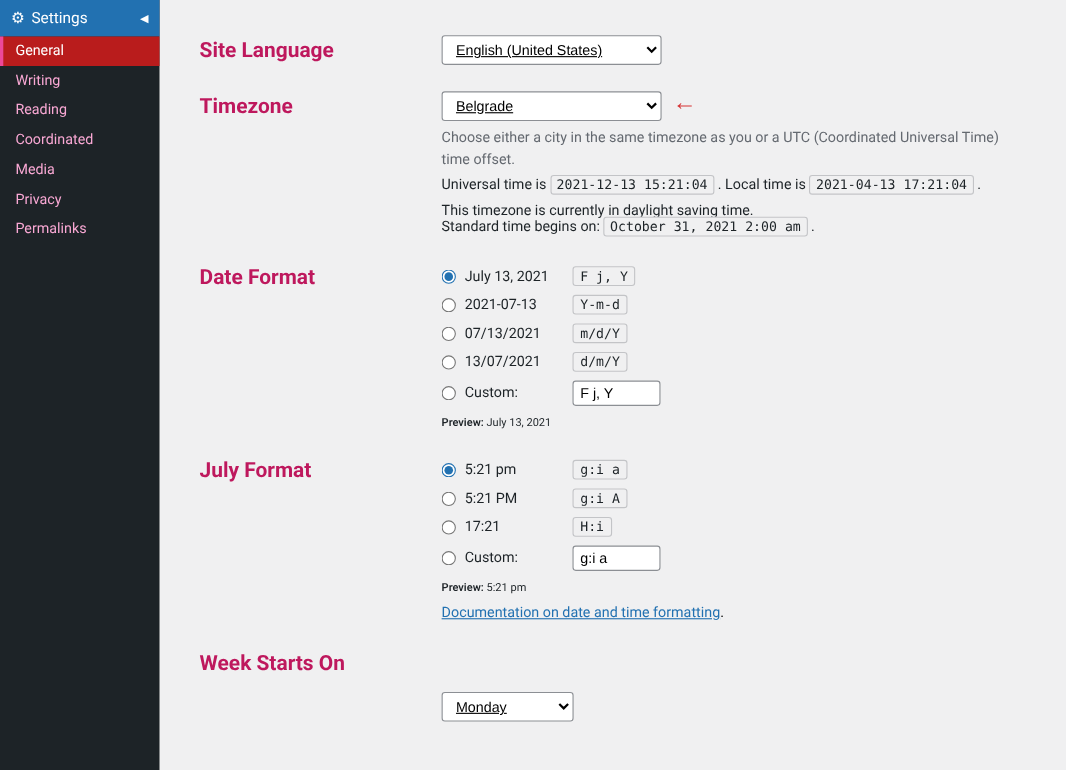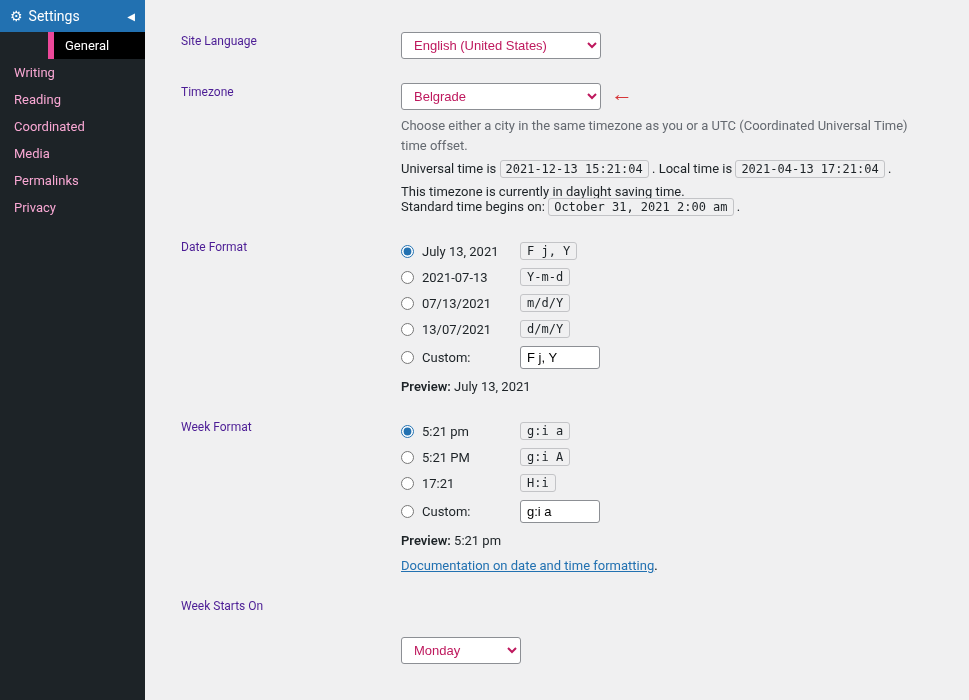--- a/index.html
+++ b/index.html
@@ -7,53 +7,53 @@
 
     
     .sidebar { width: 145px; background: #1d2327; color: #a7aaad; display: flex; flex-direction: column; flex-shrink: 0; }
     .sidebar-settings-item { background: #2271b1; color: #fff; display: flex; align-items: center; padding: 8px 10px; cursor: pointer; position: relative; }
     .sidebar-settings-item .settings-icon { margin-right: 6px; font-size: 14px; }
     .sidebar-settings-item .settings-label { font-weight: 400; font-size: 14px; }
     .sidebar-settings-item .collapse-arrow { margin-left: auto; font-size: 10px; }
 
     .sidebar-submenu { display: flex; flex-direction: column; }
     .sidebar-submenu-item { padding: 6px 10px 6px 14px; color: #f9a8d4; cursor: pointer; font-size: 13px; }
-    .sidebar-submenu-item.active { background: #000000; color: #fff; border-left: 6px solid #ec4899; padding-left: 11px; margin-left: 48px; }
+    .sidebar-submenu-item.active { background: #b91c1c; color: #fff; border-left: 3px solid #ec4899; padding-left: 11px; }
 
     
     .main { flex: 1; background: #f0f0f1; overflow-y: auto; padding: 20px 30px; }
 
     
     .settings-table { width: 100%; border-collapse: collapse; }
     .settings-table tr { border-bottom: none; }
     .settings-table td { vertical-align: top; padding: 12px 6px; }
-    .settings-table td.label-cell { width: 220px; font-weight: 400; color: #4c1d95; padding-top: 14px; font-size: 12px; }
-
-    
-    select { padding: 4px 8px; border: 1px solid #8c8f94; border-radius: 3px; background: #fff; font-size: 13px; color: #be185d; cursor: pointer; }
+    .settings-table td.label-cell { width: 220px; font-weight: 700; color: #be185d; padding-top: 14px; font-size: 19px; }
+
+    
+    select { padding: 4px 8px; border: 1px solid #8c8f94; border-radius: 3px; background: #fff; font-size: 13px; color: #000000; cursor: pointer; text-decoration: underline; }
     .select-lang { min-width: 200px; }
     .select-timezone { min-width: 200px; }
     .select-week { min-width: 120px; margin-top: 40px; }
 
     .timezone-row { display: flex; align-items: flex-start; gap: 10px; }
 
     .info-text { color: #646970; font-size: 13px; margin-top: 6px; line-height: 1.5; }
     code, .code-badge { background: #f0f0f1; border: 1px solid #c3c4c7; border-radius: 3px; padding: 1px 5px; font-family: monospace; font-size: 12px; color: #1d2327; }
 
     .daylight-text { color: #1d2327; font-size: 13px; margin-top: 8px; }
 
     
     .radio-group { display: flex; flex-direction: column; gap: 8px; margin-top: 4px; }
     .radio-option { display: flex; align-items: center; gap: 8px; }
     .radio-option input[type="radio"] { margin: 0; cursor: pointer; accent-color: #2271b1; }
     .radio-label { color: #1d2327; font-size: 13px; min-width: 90px; }
     .format-badge { background: #f0f0f1; border: 1px solid #c3c4c7; border-radius: 3px; padding: 1px 6px; font-family: monospace; font-size: 12px; color: #1d2327; }
     .custom-input { border: 1px solid #8c8f94; border-radius: 3px; padding: 3px 6px; font-size: 13px; width: 80px; }
 
-    .preview-text { margin-top: 10px; font-size: 13px; color: #1d2327; }
+    .preview-text { margin-top: 10px; font-size: 10px; color: #1d2327; }
     .preview-text strong { font-weight: 600; }
 
     .doc-link { color: #2271b1; text-decoration: underline; cursor: pointer; font-size: 13px; }
 
     
     .save-btn { background: #2271b1; color: #fff; border: none; border-radius: 3px; padding: 8px 18px; font-size: 14px; font-weight: 600; cursor: pointer; margin-top: 20px; }
 
     .save-row { display: flex; align-items: center; gap: 12px; padding: 20px 0; }
 
     .utc-local-line { margin-top: 6px; font-size: 13px; color: #1d2327; }
@@ -68,22 +68,22 @@
     <span class="settings-icon">⚙</span>
     <span class="settings-label">Settings</span>
     <span class="collapse-arrow">◀</span>
   </div>
   <div class="sidebar-submenu">
     <div class="sidebar-submenu-item active">General</div>
     <div class="sidebar-submenu-item">Writing</div>
     <div class="sidebar-submenu-item">Reading</div>
     <div class="sidebar-submenu-item">Coordinated</div>
     <div class="sidebar-submenu-item">Media</div>
+    <div class="sidebar-submenu-item">Privacy</div>
     <div class="sidebar-submenu-item">Permalinks</div>
-    <div class="sidebar-submenu-item">Privacy</div>
   </div>
 </div>
 
 <div class="main">
   <table class="settings-table">
     <tbody>
 
       <tr>
         <td class="label-cell">Site Language</td>
         <td>
@@ -152,21 +152,21 @@
             </div>
           </div>
           <div class="preview-text">
             <strong>Preview:</strong>
             <span>July 13, 2021</span>
           </div>
         </td>
       </tr>
 
       <tr>
-        <td class="label-cell">Week Format</td>
+        <td class="label-cell">July Format</td>
         <td>
           <div class="radio-group">
             <div class="radio-option">
               <input type="radio" name="time_format" id="tf_gia_l" checked="" style="">
               <label class="radio-label" for="tf_gia_l">5:21 pm</label>
               <span class="format-badge">g:i a</span>
             </div>
             <div class="radio-option">
               <input type="radio" name="time_format" id="tf_gia_u" style="">
               <label class="radio-label" for="tf_gia_u">5:21 PM</label>

